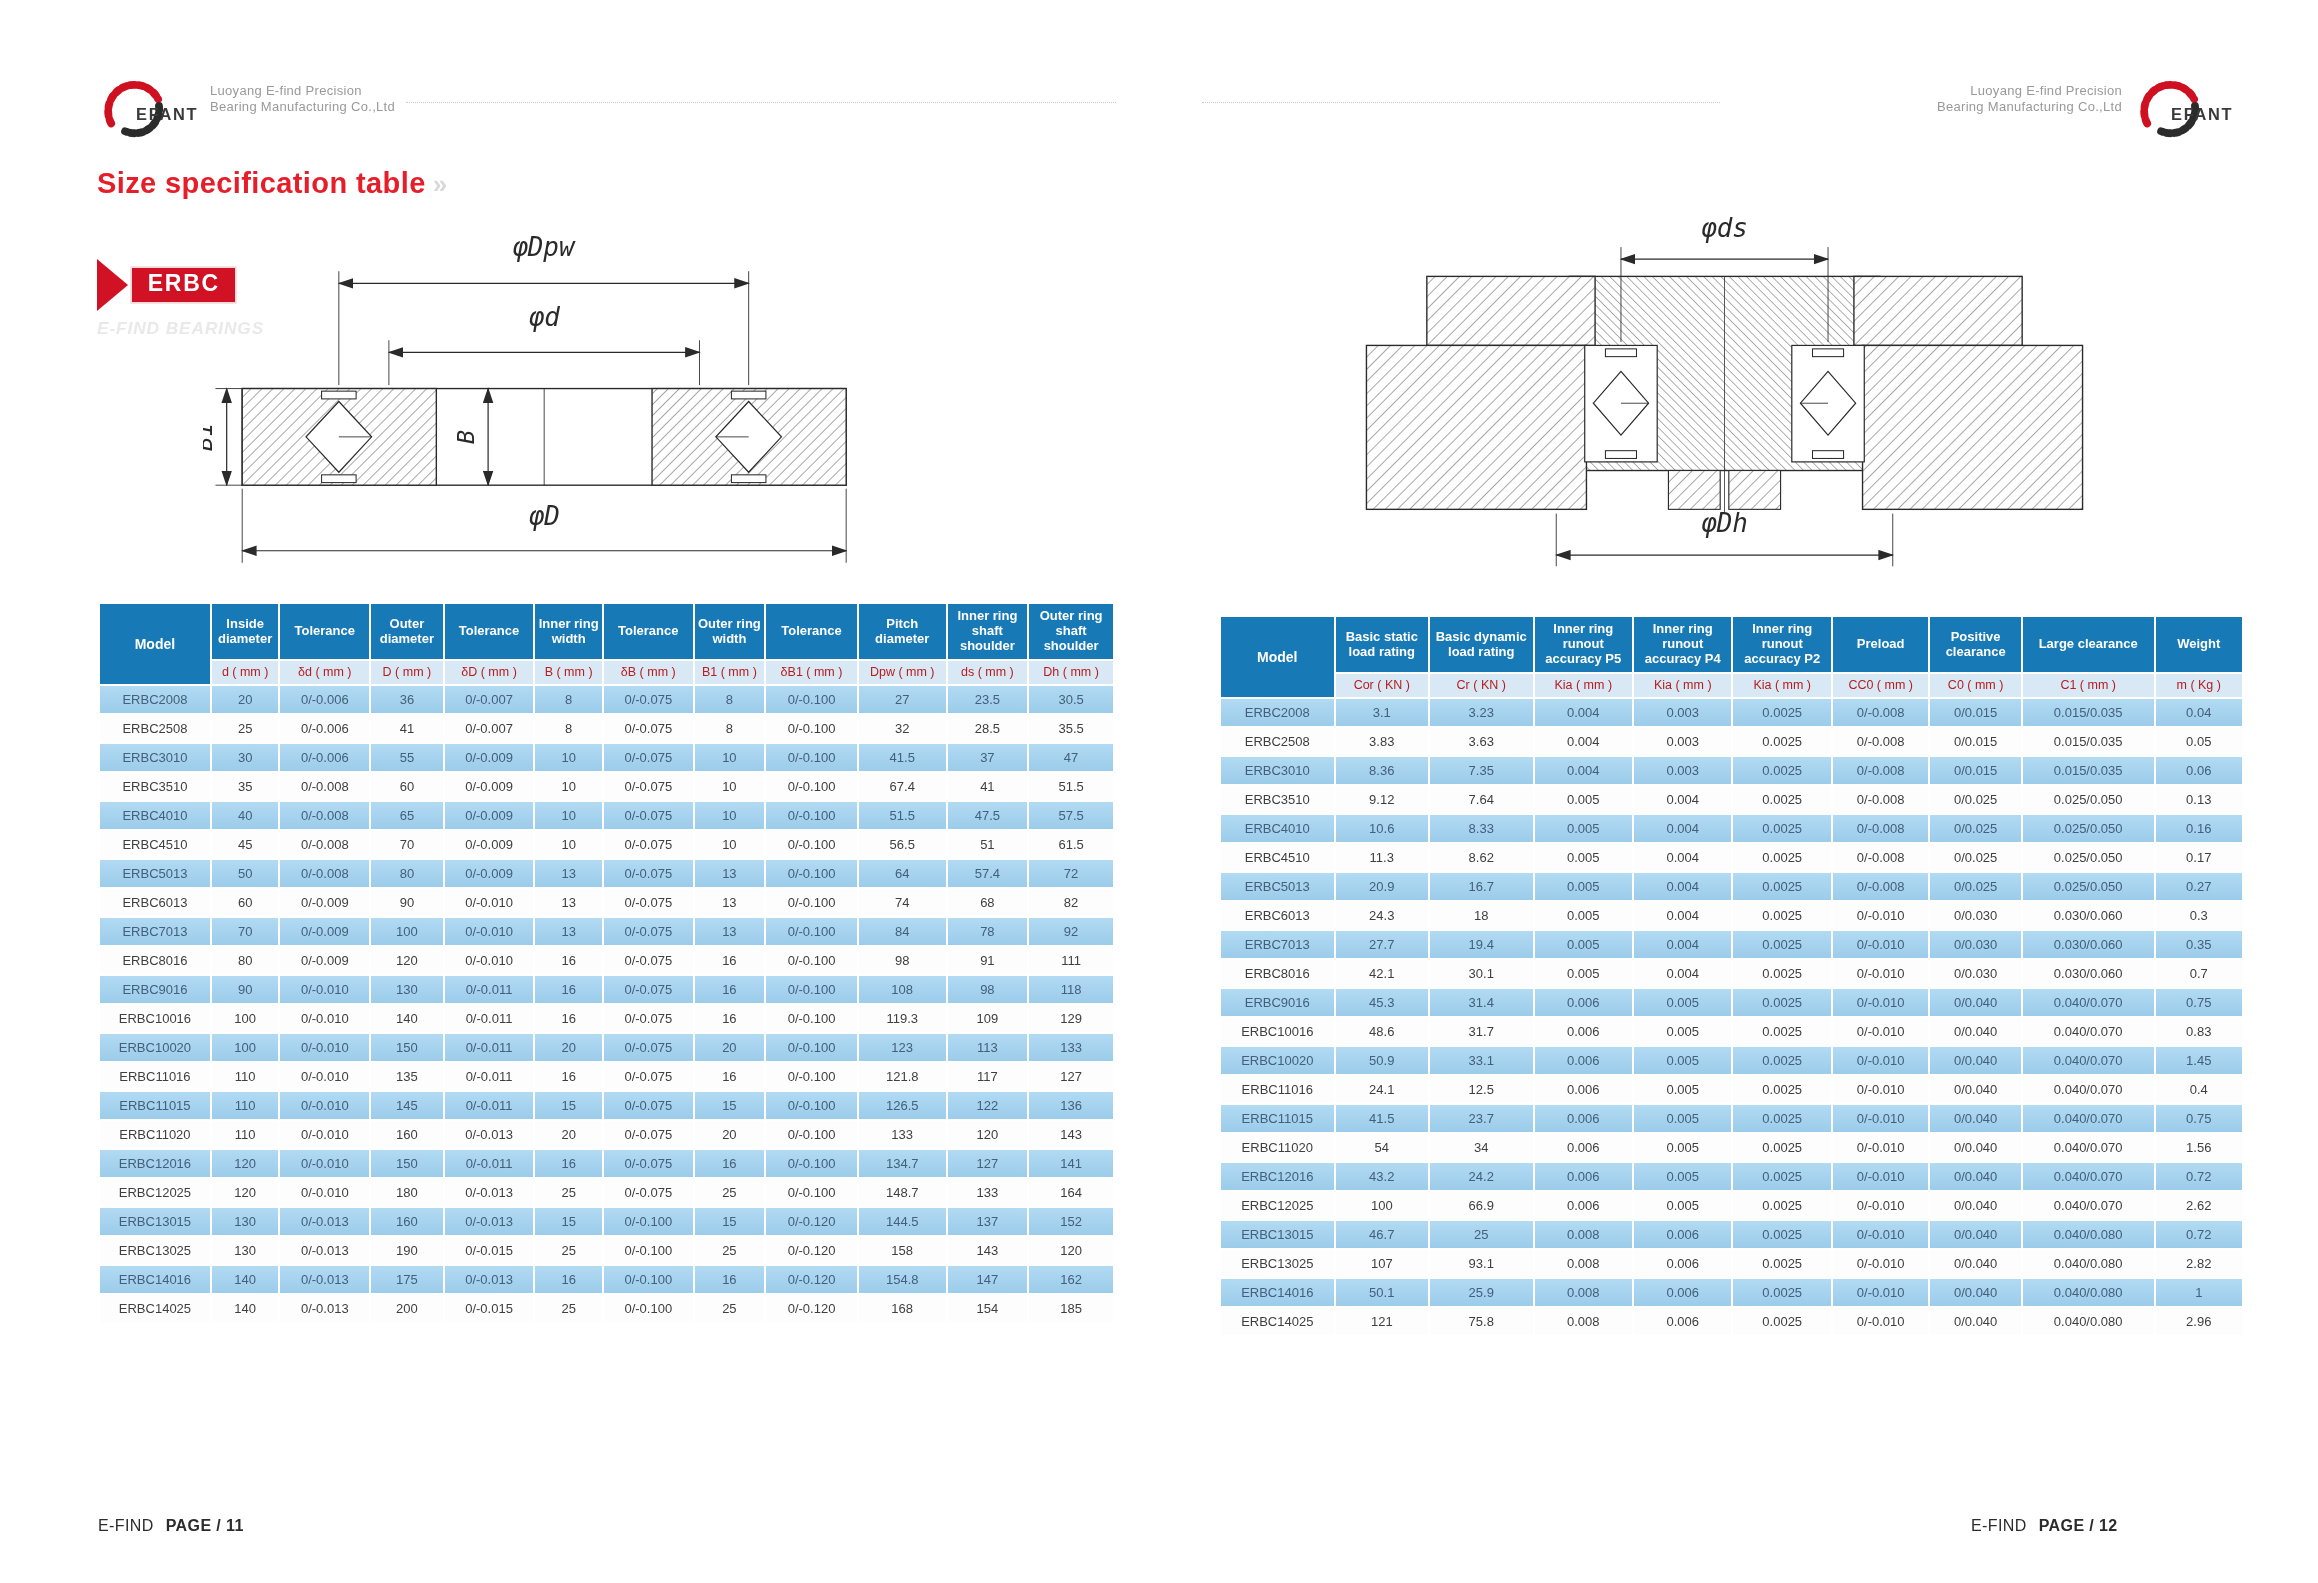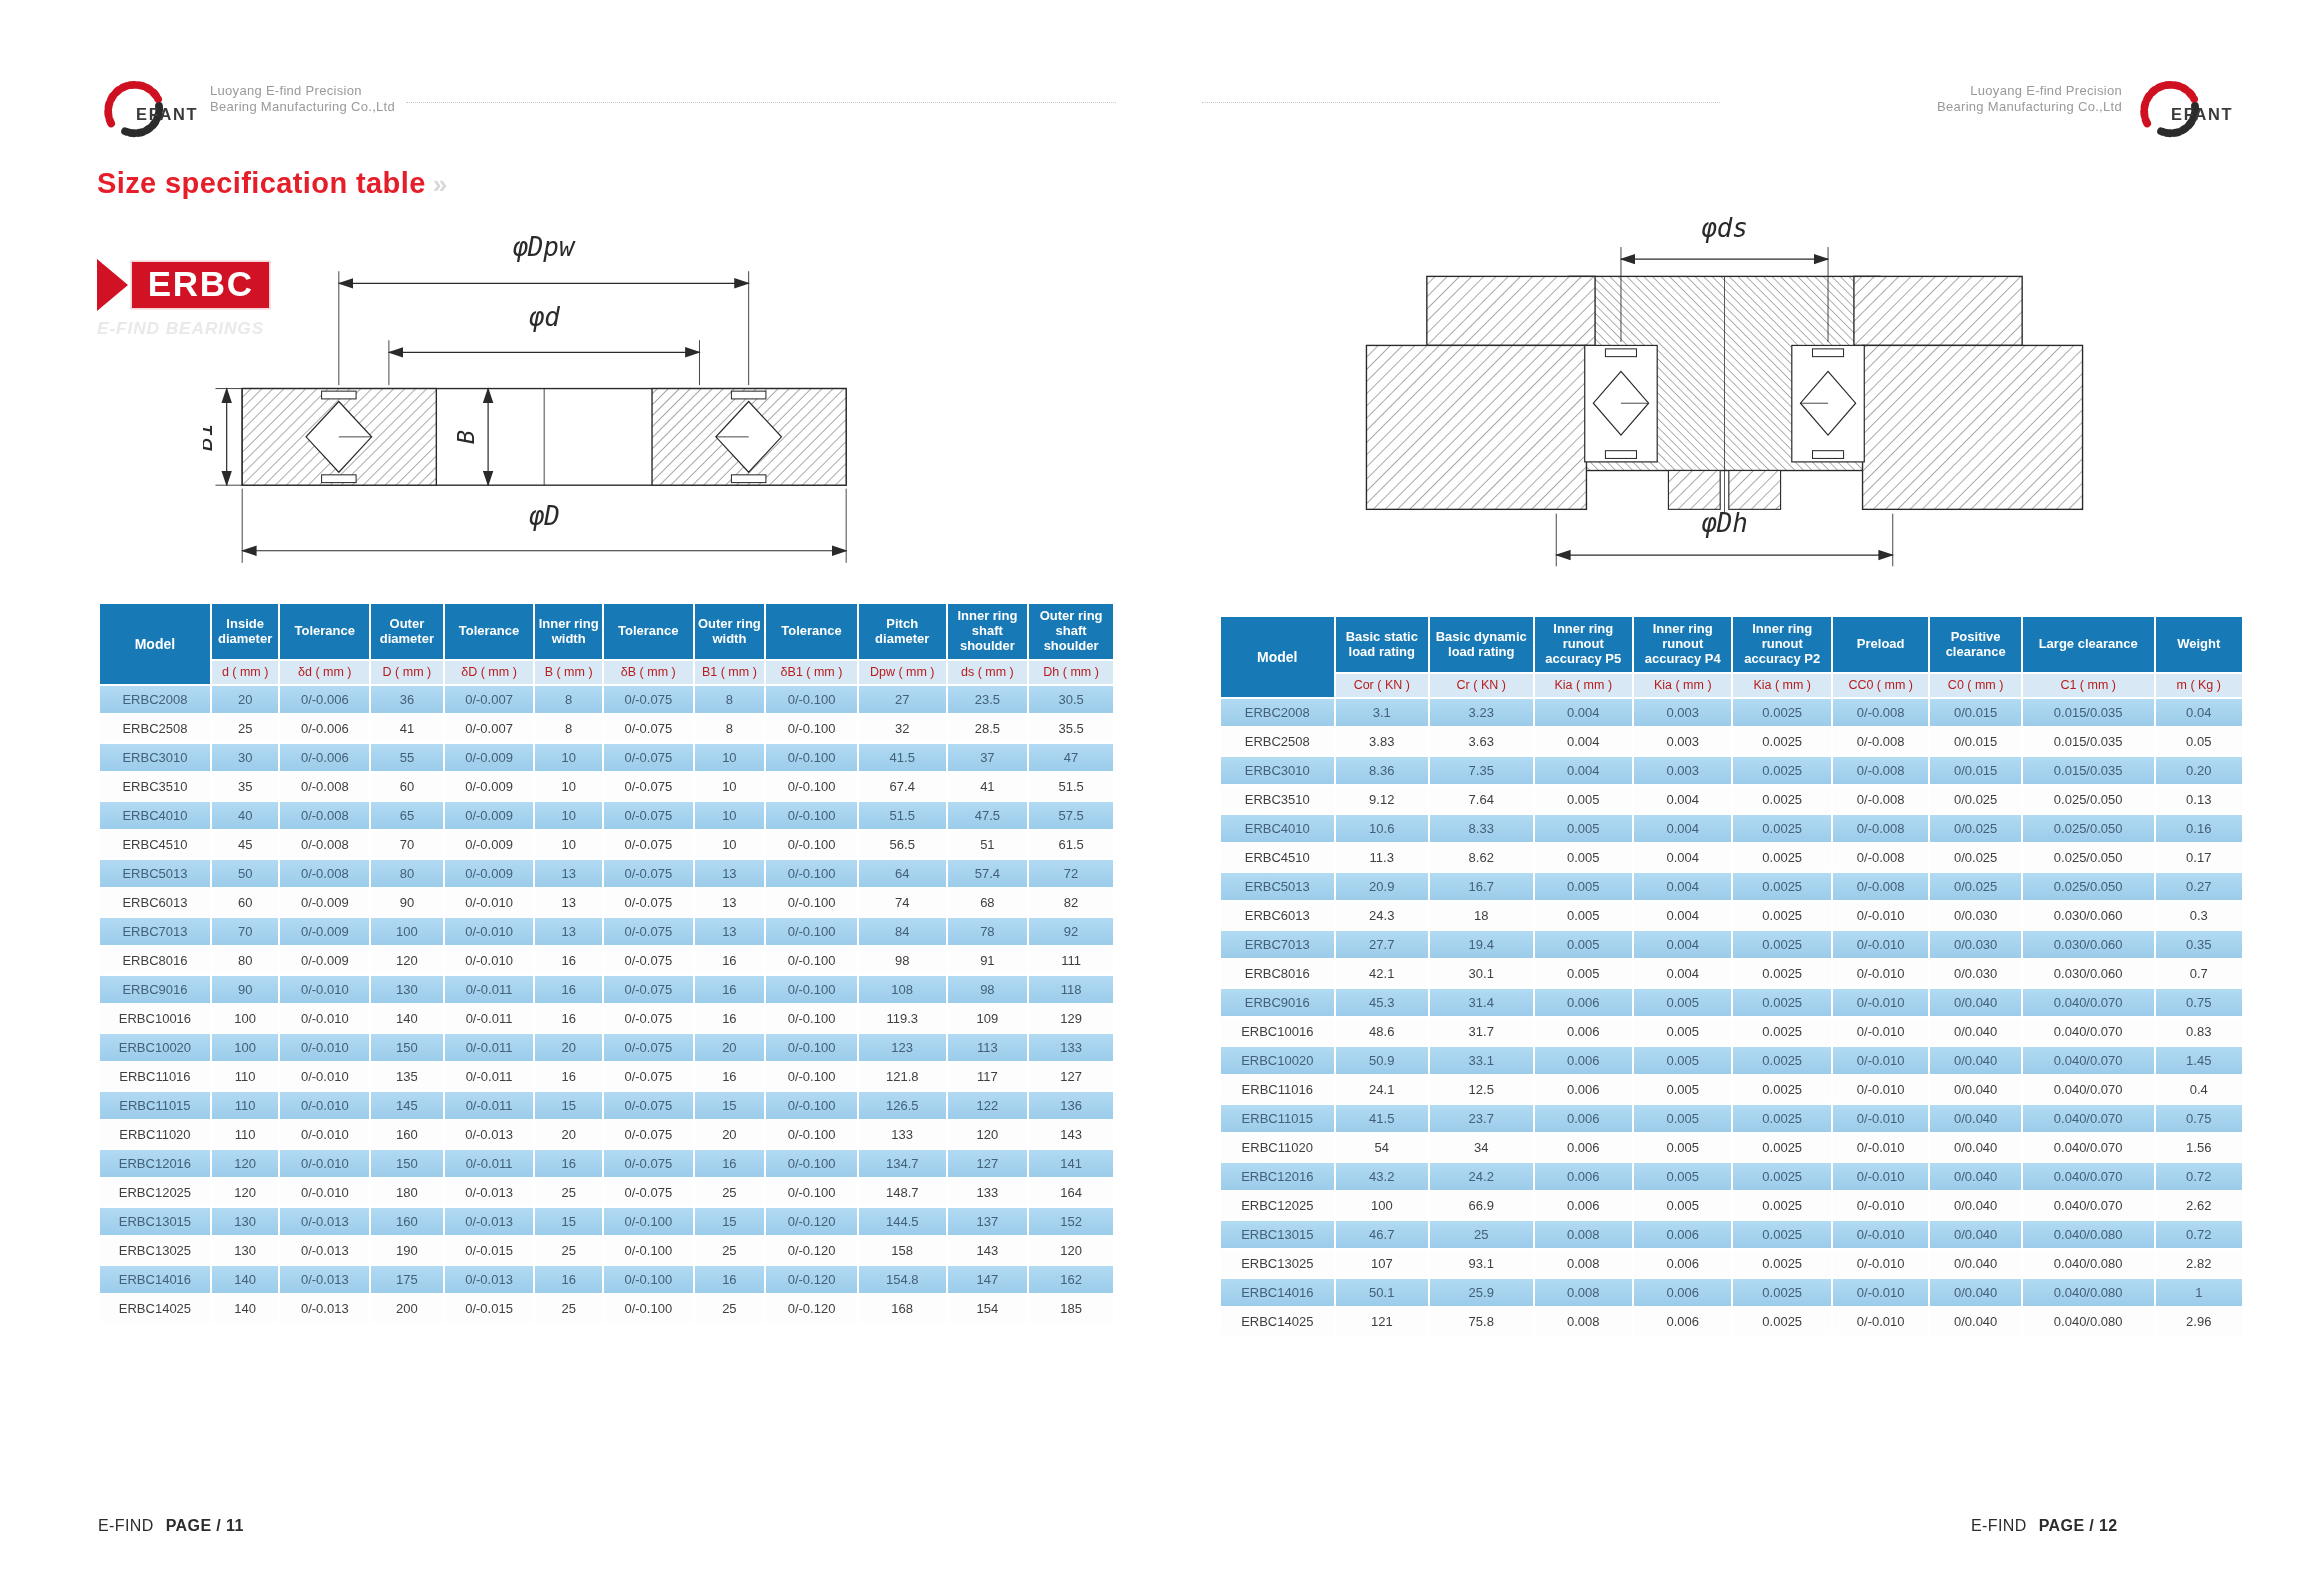--- a/index.html
+++ b/index.html
@@ -16,21 +16,21 @@
   .dotline{position:absolute;border-top:1.7px dotted #c9c9c9;height:0;}
 
   
   .page-title{position:absolute;left:97px;top:167px;font-size:29px;font-weight:bold;color:#e51e29;letter-spacing:0.4px;}
   .page-title .arrow{color:#d9d9d9;font-size:26px;margin-left:7px;font-weight:bold;}
 
   
   .badge-wrap{position:absolute;left:97px;top:259px;width:225px;}
   .badge-row{display:flex;align-items:center;}
   .badge-chev{width:0;height:0;border-top:26px solid transparent;border-bottom:26px solid transparent;border-left:31px solid #d01224;margin-right:4.3px;}
-  .badge-box{background:#d01224;color:#fff;font-weight:bold;font-size:35px;letter-spacing:1.7px;padding:3.5px 15.5px 7px 15.5px;line-height:1;box-shadow:0 0 0 1.7px #f6d7d9;}
+  .badge-box{background:#d01224;color:#fff;font-weight:bold;font-size:23px;letter-spacing:1.7px;padding:3.5px 15.5px 7px 15.5px;line-height:1;box-shadow:0 0 0 1.7px #f6d7d9;}
   .badge-sub{margin-top:7px;font-weight:bold;font-style:italic;font-size:17.3px;letter-spacing:0.9px;color:#e9e9e9;white-space:nowrap;}
 
   
   .drawing{position:absolute;}
   .dimtext{font-family:"DejaVu Sans Mono",monospace;font-style:italic;font-size:30px;fill:#2a2a2a;}
   .dimtext.small{font-size:27px;}
 
   
   table.spec{position:absolute;border-collapse:separate;border-spacing:2.6px;table-layout:fixed;}
   table.spec th,table.spec td{text-align:center;vertical-align:middle;overflow:hidden;}
@@ -623,21 +623,21 @@
         <tr class="odd">
           <td>ERBC3010</td>
           <td>8.36</td>
           <td>7.35</td>
           <td>0.004</td>
           <td>0.003</td>
           <td>0.0025</td>
           <td>0/-0.008</td>
           <td>0/0.015</td>
           <td>0.015/0.035</td>
-          <td>0.20</td>
+          <td>0.06</td>
         </tr>
         <tr class="even">
           <td>ERBC3510</td>
           <td>9.12</td>
           <td>7.64</td>
           <td>0.005</td>
           <td>0.004</td>
           <td>0.0025</td>
           <td>0/-0.008</td>
           <td>0/0.025</td>

